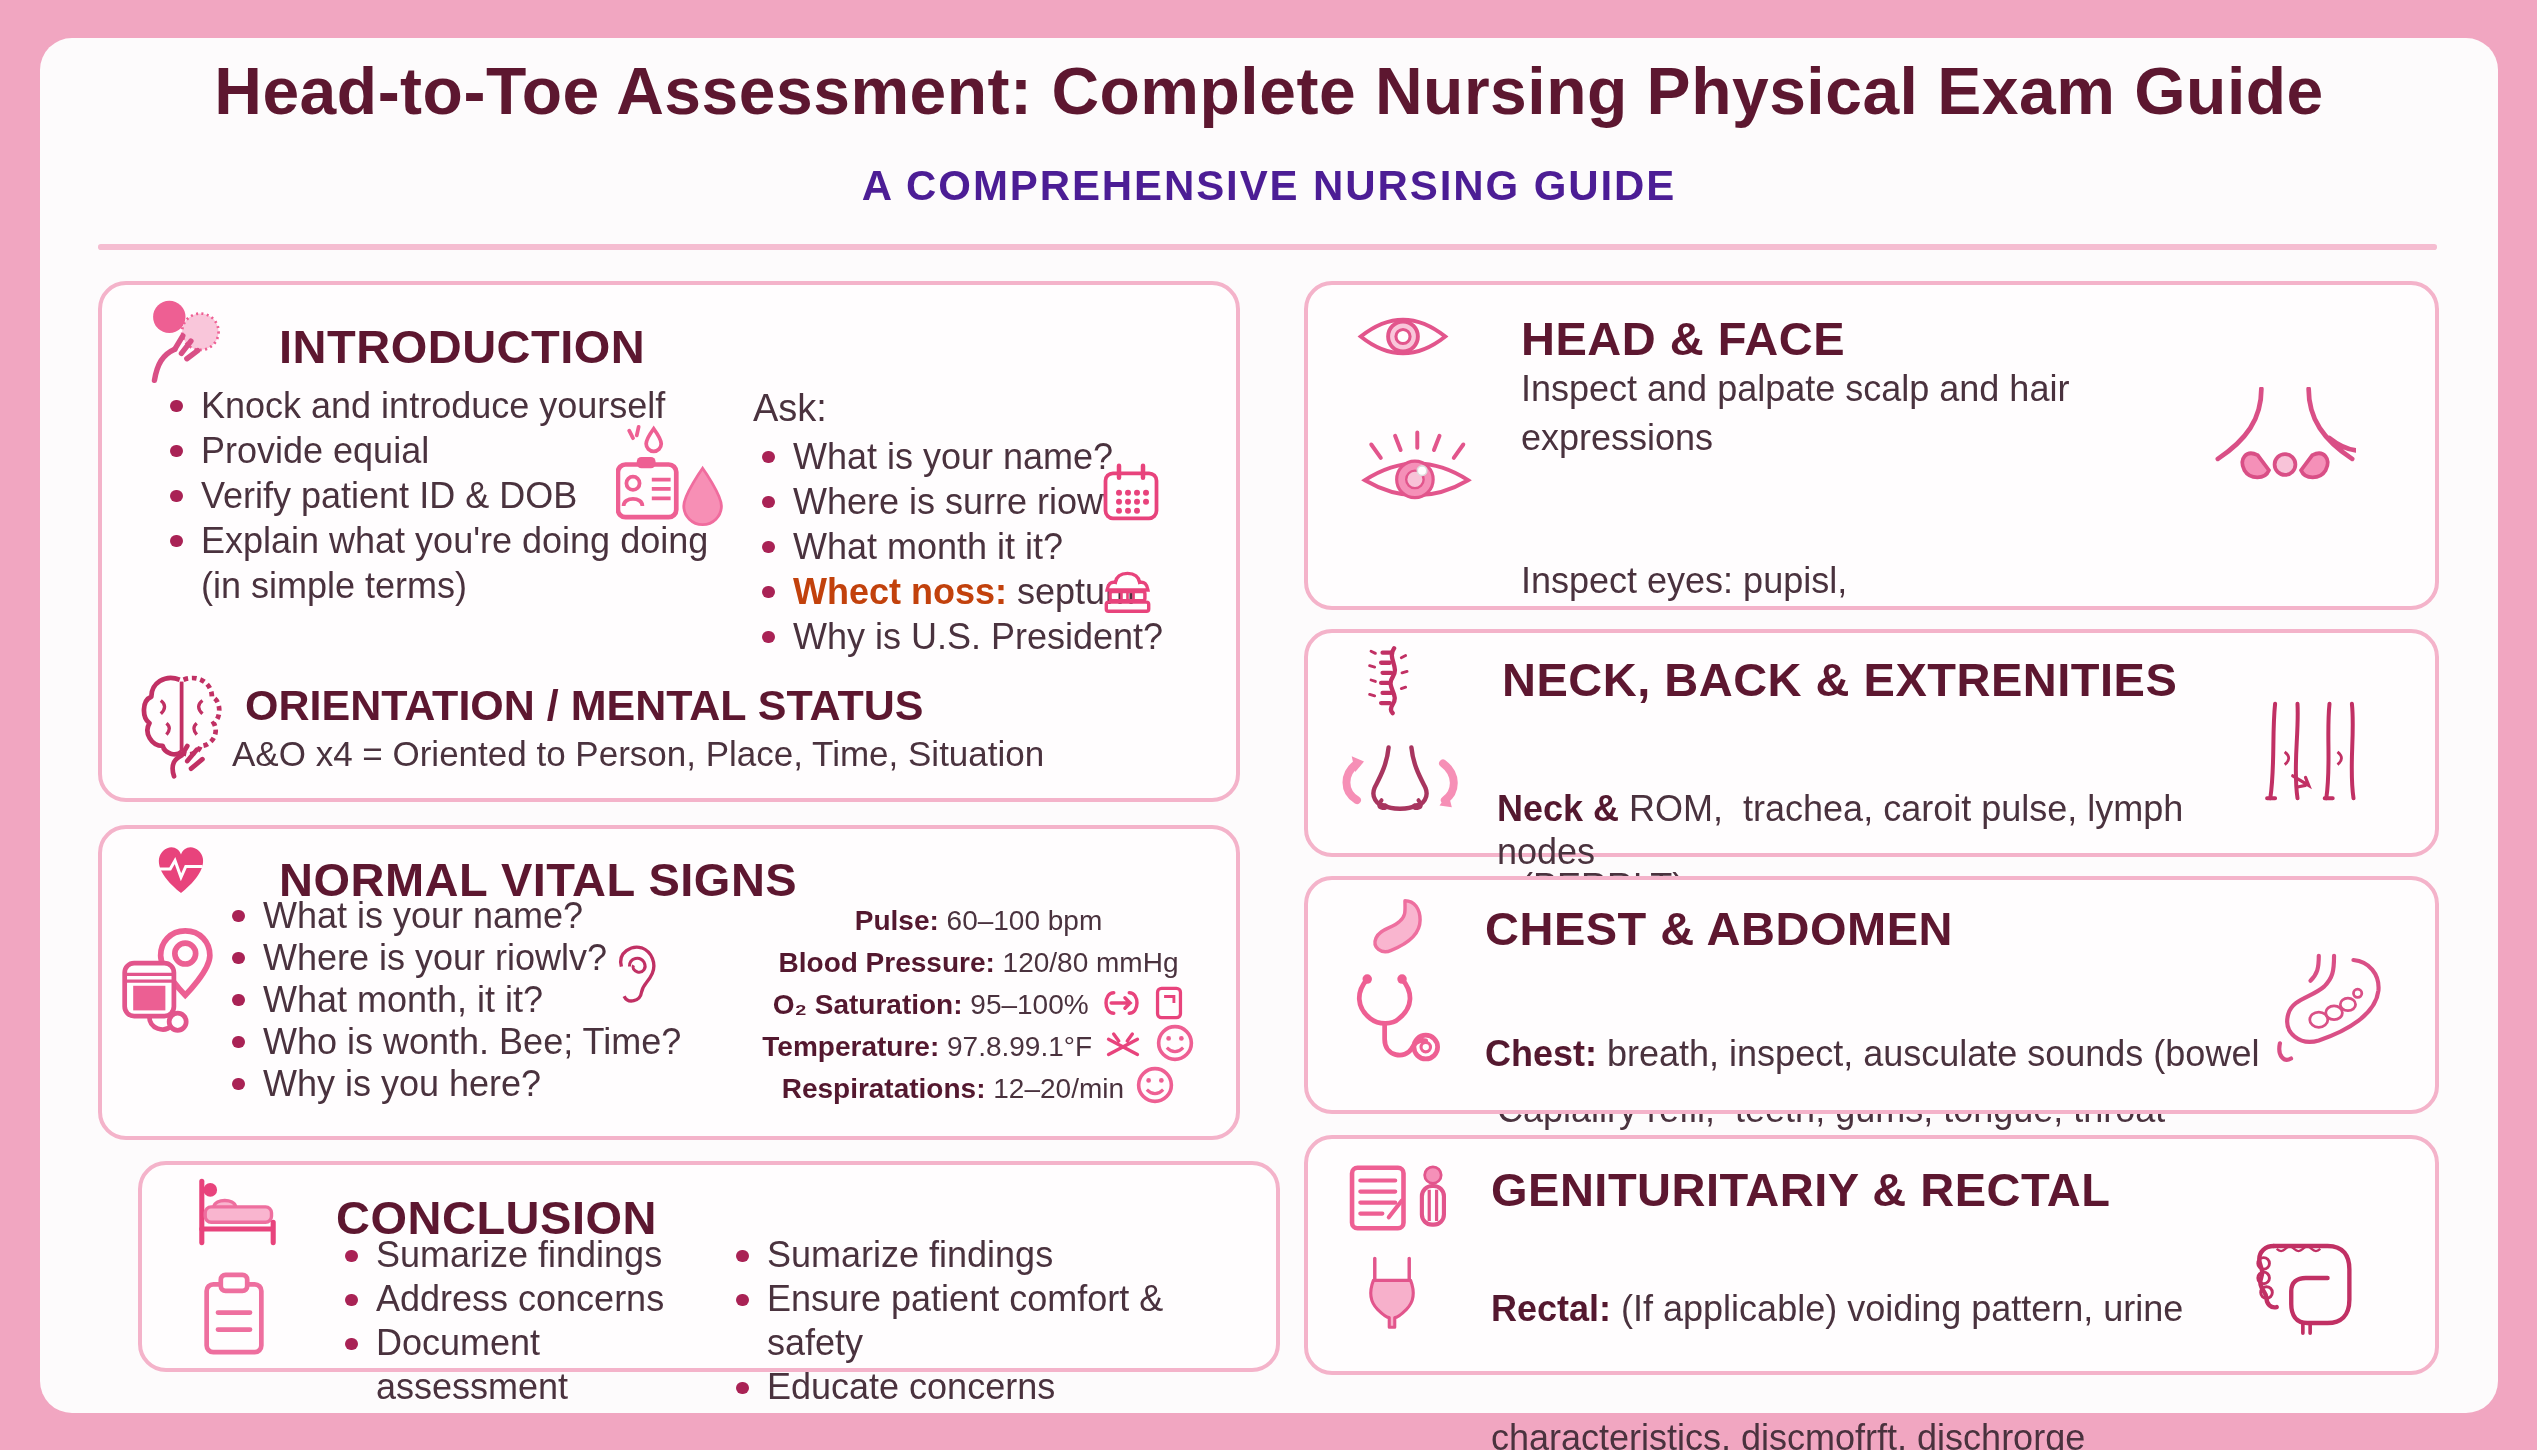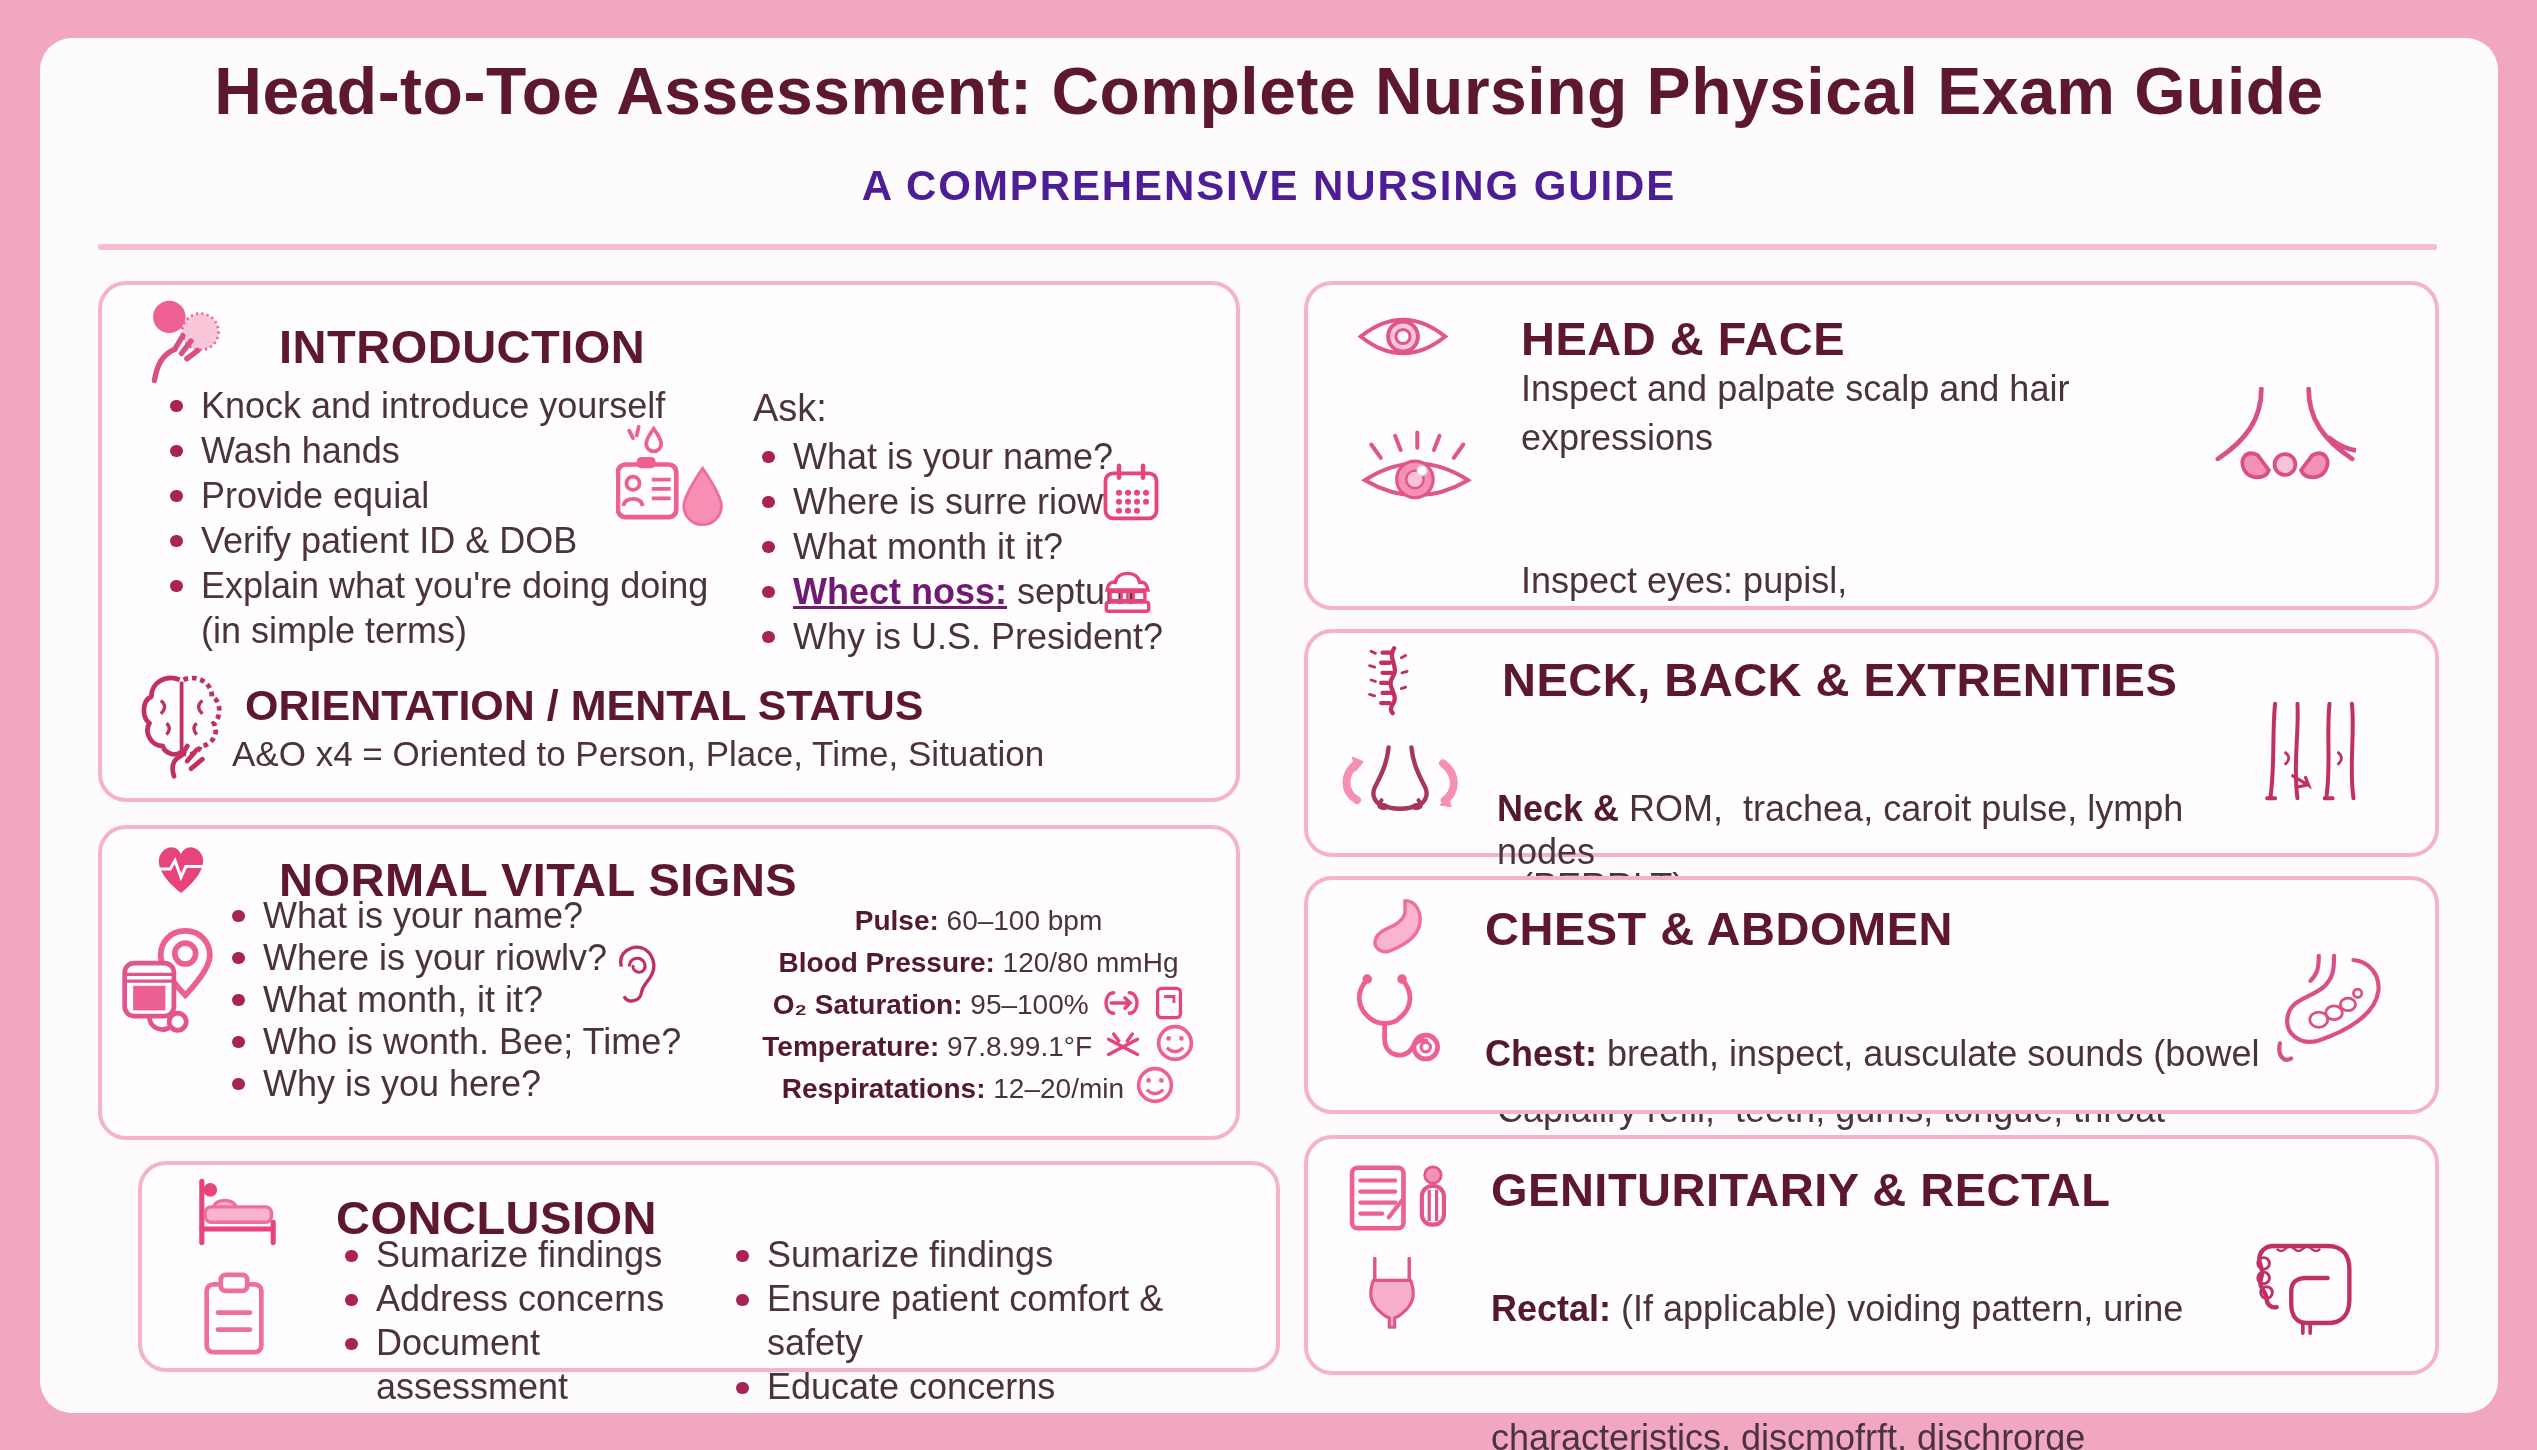--- a/index.html
+++ b/index.html
@@ -18,21 +18,21 @@
   #p-chest{left:1304px;top:876px;width:1135px;height:238px;}
   #p-gu{left:1304px;top:1135px;width:1135px;height:240px;padding-left:20px;}
   h2.ph{position:absolute;margin:0;font-size:47px;font-weight:bold;color:#5d1730;letter-spacing:0.5px;}
   .ic{position:absolute;}
   ul.bl{list-style:none;margin:0;padding:0;position:absolute;}
   ul.bl li{position:relative;padding-left:40px;font-size:36px;color:#4a323e;line-height:45px;}
   ul.bl li::before{content:"";position:absolute;left:9.4px;top:17px;width:12.3px;height:12.3px;border-radius:50%;background:#a92255;}
   #intro-list{left:59px;top:98px;width:566px;}
   .ask-label{position:absolute;left:651px;top:102px;font-size:38px;color:#4a323e;}
   #ask-list{left:651px;top:149px;width:453px;}
-  #ask-list li b{color:#701a75;text-decoration:underline;}
+  #ask-list li b{color:#c2410c;}
   .or-h{position:absolute;left:143px;top:396px;margin:0;font-size:43px;font-weight:bold;color:#5d1730;}
   .or-t{position:absolute;left:130px;top:449px;font-size:35px;color:#4a323e;}
   #vq-list{left:121px;top:66px;width:491px;}
   #vq-list li{line-height:42px;}
   #vq-list li::before{top:15px;}
   .vcol{position:absolute;left:614px;top:66px;width:525px;display:flex;flex-direction:column;align-items:center;}
   .vrow{display:flex;align-items:flex-end;height:42px;font-size:28px;color:#4a323e;white-space:pre;}
   .vrow b{color:#54182f;}
   .vrow svg{margin-left:11.3px;}
   #c1-list{left:194px;top:68px;width:396px;}
@@ -69,21 +69,20 @@
         <circle cx="36" cy="30" r="24" fill="#ee5f93"></circle>
         <circle cx="82" cy="52" r="27" fill="#f9c6da" stroke="#ee5f93" stroke-width="4" stroke-dasharray="3,5"></circle>
         <path d="M14,124 C18,100 26,86 44,78" stroke="#d94f86" stroke-width="8" fill="none" stroke-linecap="round"></path>
         <path d="M44,78 l12,-20 M54,84 l14,-18 M62,92 l16,-12" stroke="#d94f86" stroke-width="8" fill="none" stroke-linecap="round"></path>
       </svg>
     </span>
     <h2 class="ph" id="in-h">INTRODUCTION</h2>
 
     <ul class="bl" id="intro-list">
       <li><span>Knock and introduce yourself</span></li>
-      <li><span>Wash hands</span></li>
       <li><span>Provide equial</span></li>
       <li><span>Verify patient ID &amp; DOB</span></li>
       <li><span>Explain what you're doing doing (in simple terms)</span></li>
     </ul>
 
     <span class="ic" style="left:514px;top:140px;">
       <svg width="113" height="111" viewBox="0 0 120 118">
         <path d="M14,6 l4,8 M24,2 l-2,9" stroke="#ee5f93" stroke-width="4" stroke-linecap="round"></path>
         <path d="M40,4 C40,4 32,15 32,20 a8,8 0 0 0 16,0 C48,15 40,4 40,4 Z" fill="none" stroke="#ee5f93" stroke-width="4"></path>
         <rect x="2" y="42" width="62" height="56" rx="8" fill="none" stroke="#ee5f93" stroke-width="5"></rect>

